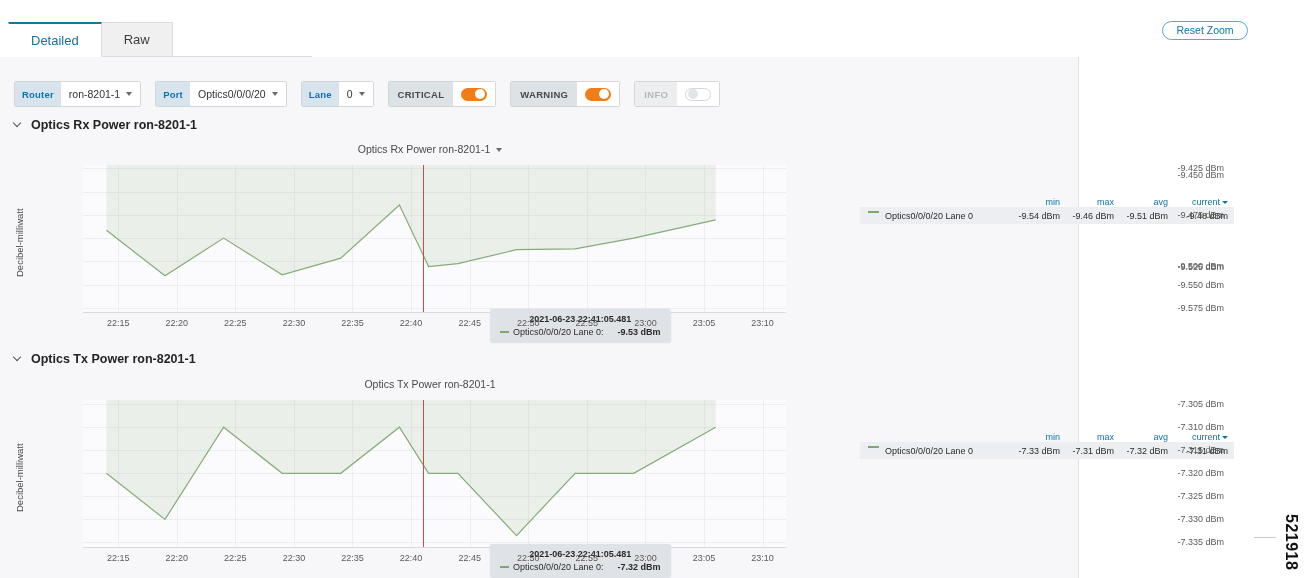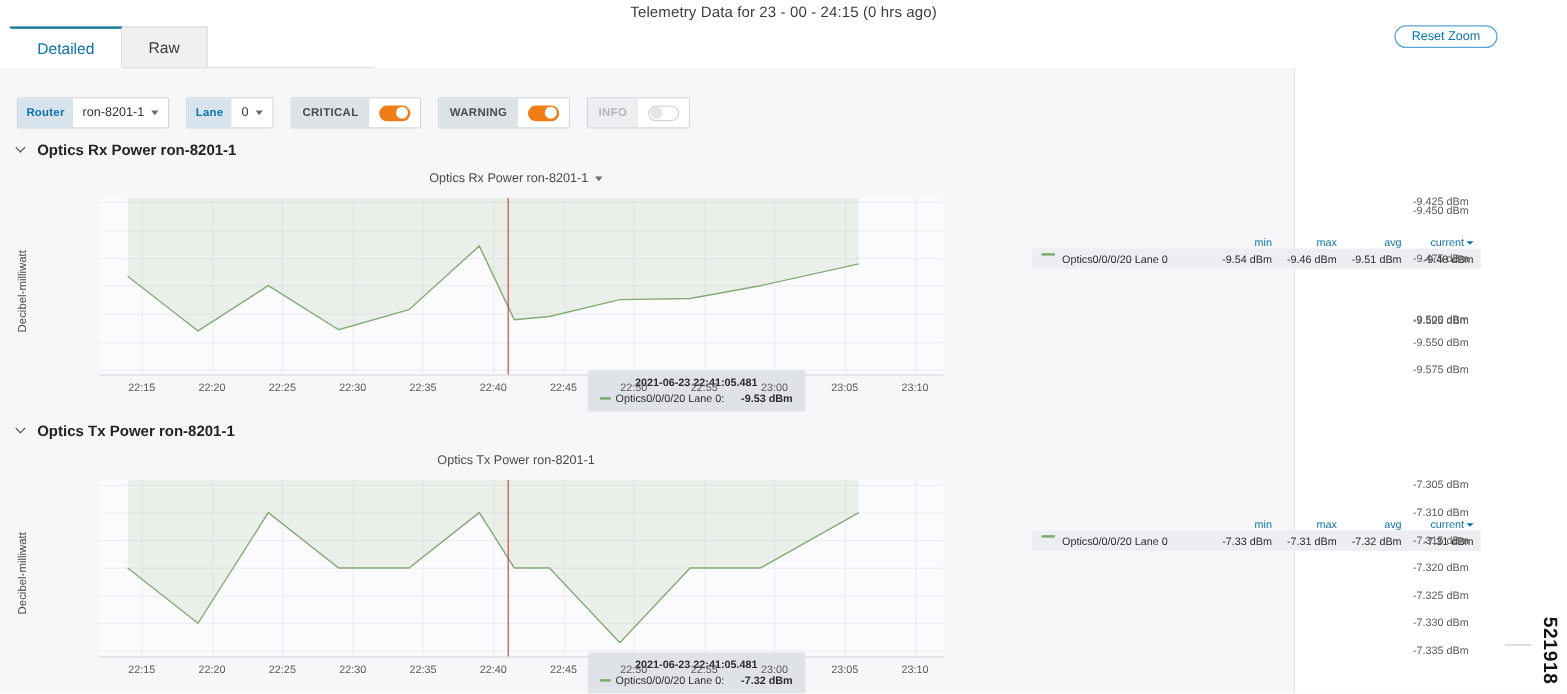--- a/index.html
+++ b/index.html
@@ -181,41 +181,47 @@
   .fig-rule {
     position: absolute; right: 30px; bottom: 40px; width: 22px; height: 1px;
     background: #c8c8c8;
   }
 </style>
 </head>
 <body>
 
 <div class="page">
 
-  <div class="top-title">Telemetry Data for 23 - 00 - 24:15 (0 hrs ago)</div>
 
   <button class="reset-zoom">Reset Zoom</button>
 
   <div class="tabs">
     <div class="tab first active">Detailed</div>
     <div class="tab">Raw</div>
   </div>
 
   <div class="content">
 
     <div class="filterbar">
 
       <div class="fgroup">
         <span class="flabel">Router</span>
         <span class="fvalue">
           <span>ron-8201-1</span>
           <span class="caret"></span>
         </span>
       </div>
 
+      <div class="fgroup">
+        <span class="flabel">Port</span>
+        <span class="fvalue">
+          <span>Optics0/0/0/20</span>
+          <span class="caret"></span>
+        </span>
+      </div>
 
       <div class="fgroup">
         <span class="flabel">Lane</span>
         <span class="fvalue">
           <span>0</span>
           <span class="caret"></span>
         </span>
       </div>
 
       <div class="tgroup">

